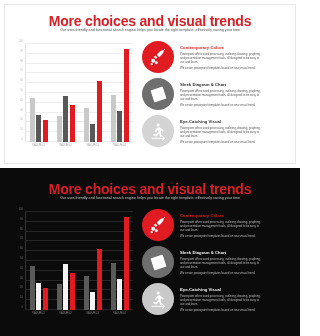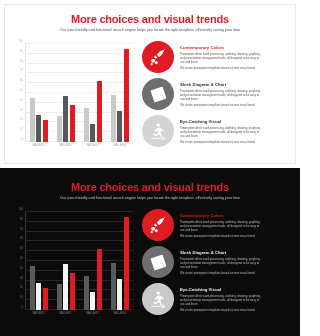--- a/index.html
+++ b/index.html
@@ -24,21 +24,21 @@
     border: 1px solid #e8e8e8;
     pointer-events: none;
   }
   .slide.dark { background: #0b0b0b; }
 
   
   .slide-title {
     position: absolute;
     top: 13px; left: 0; right: 0;
     text-align: center;
-    font-size: 11px;
+    font-size: 14px;
     font-weight: bold;
     letter-spacing: -0.2px;
     color: #d81f26;
     white-space: nowrap;
   }
   .slide-sub {
     position: absolute;
     top: 28px; left: 0; right: 0;
     text-align: center;
     font-size: 3.6px;

